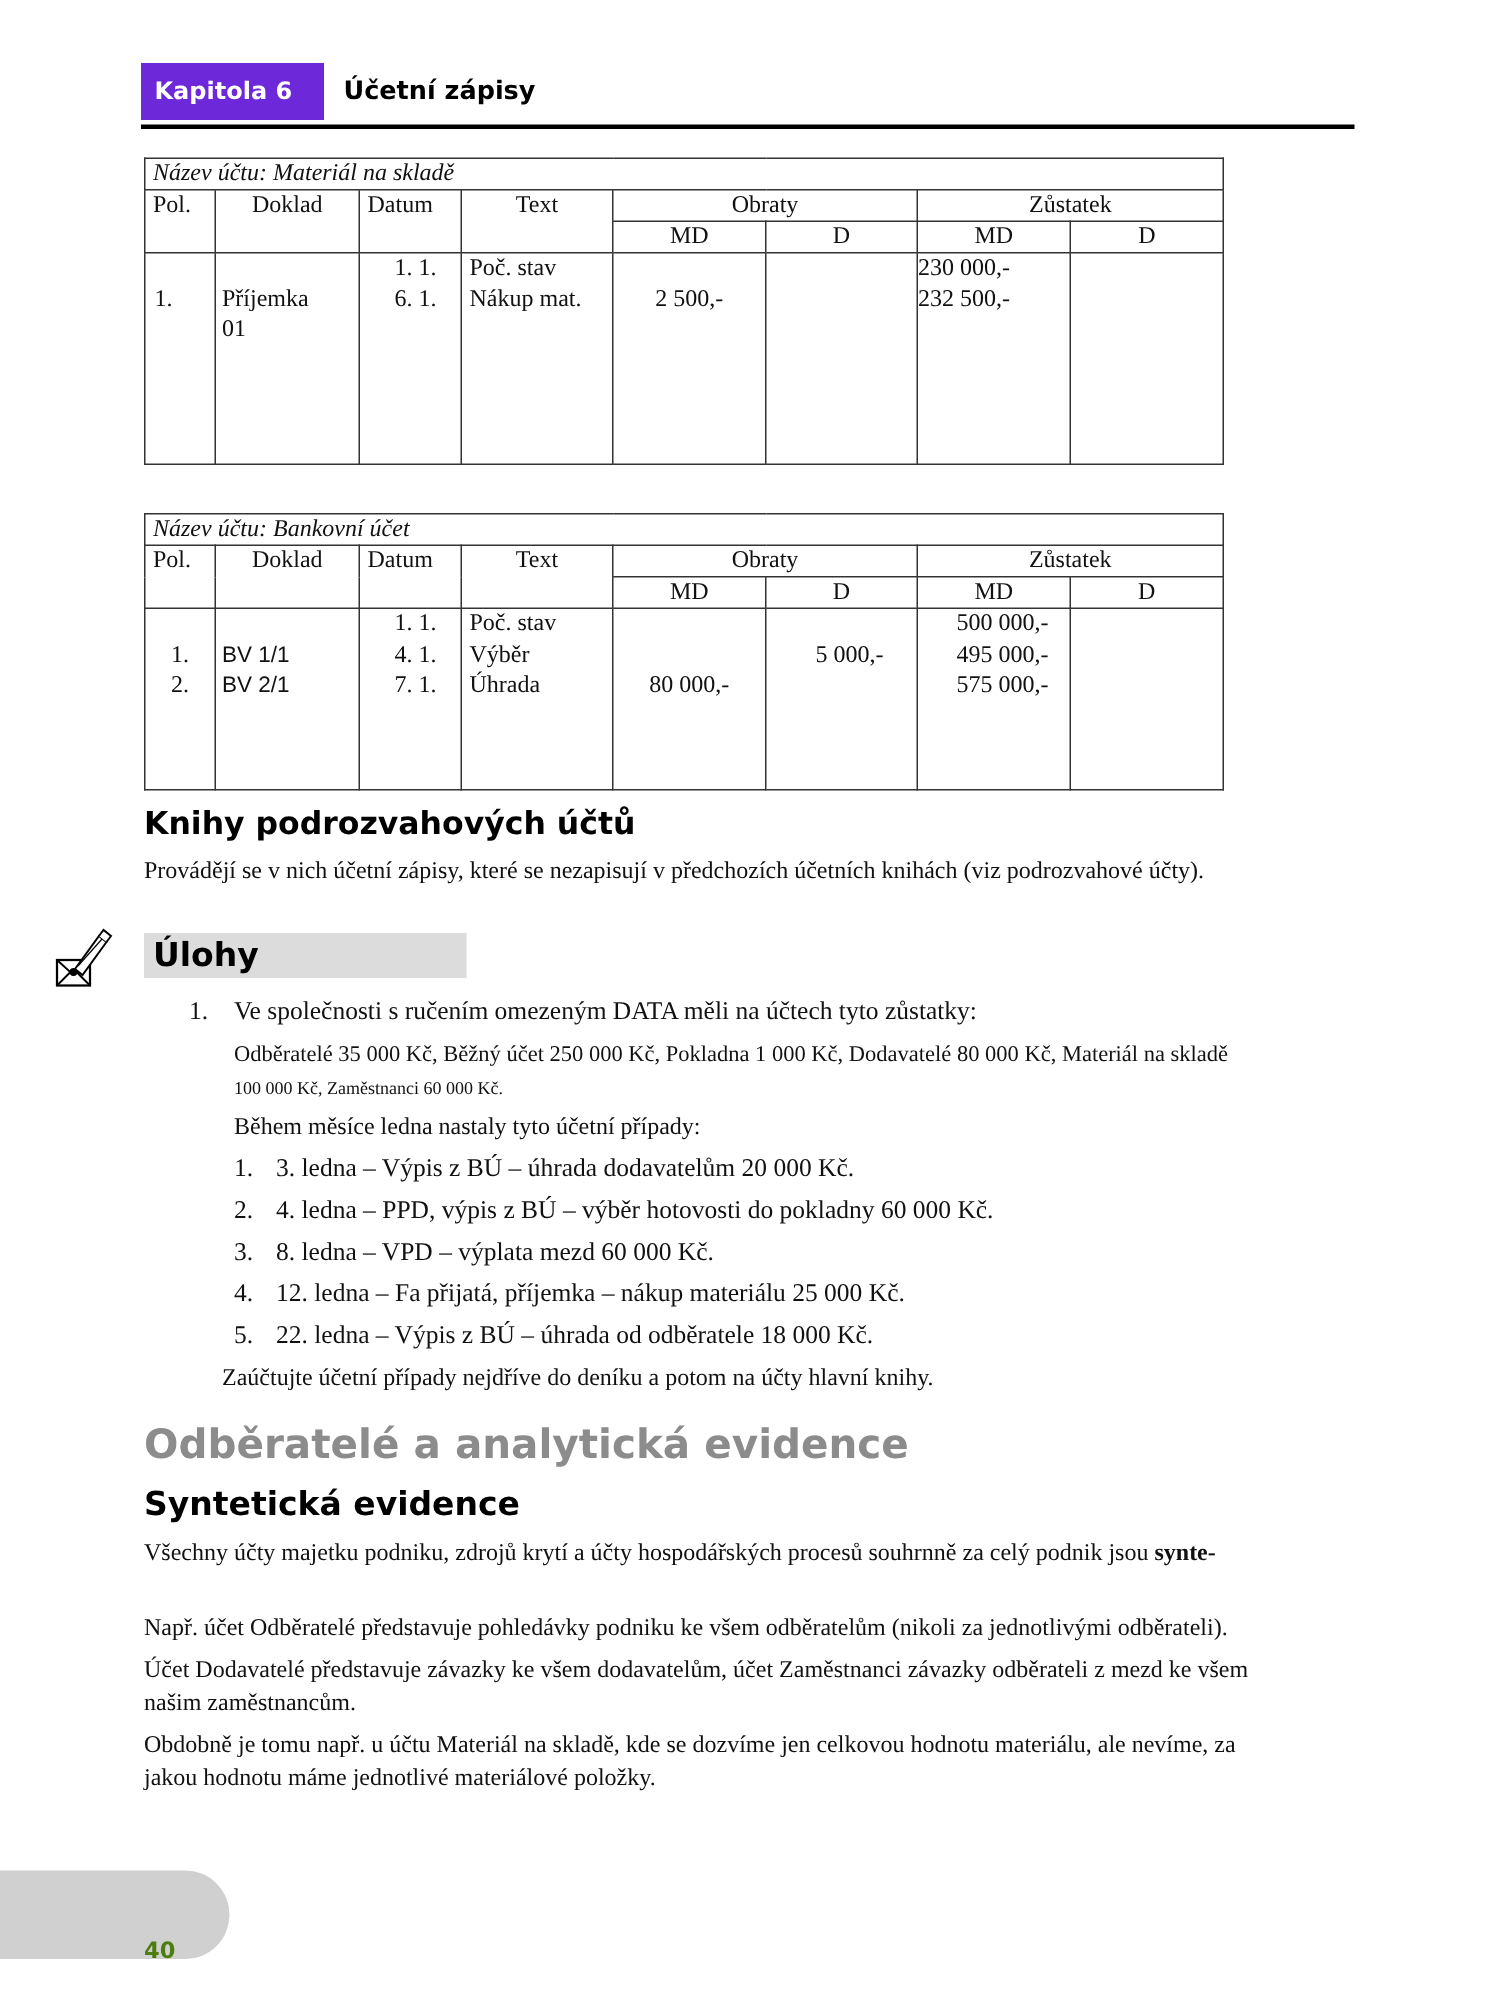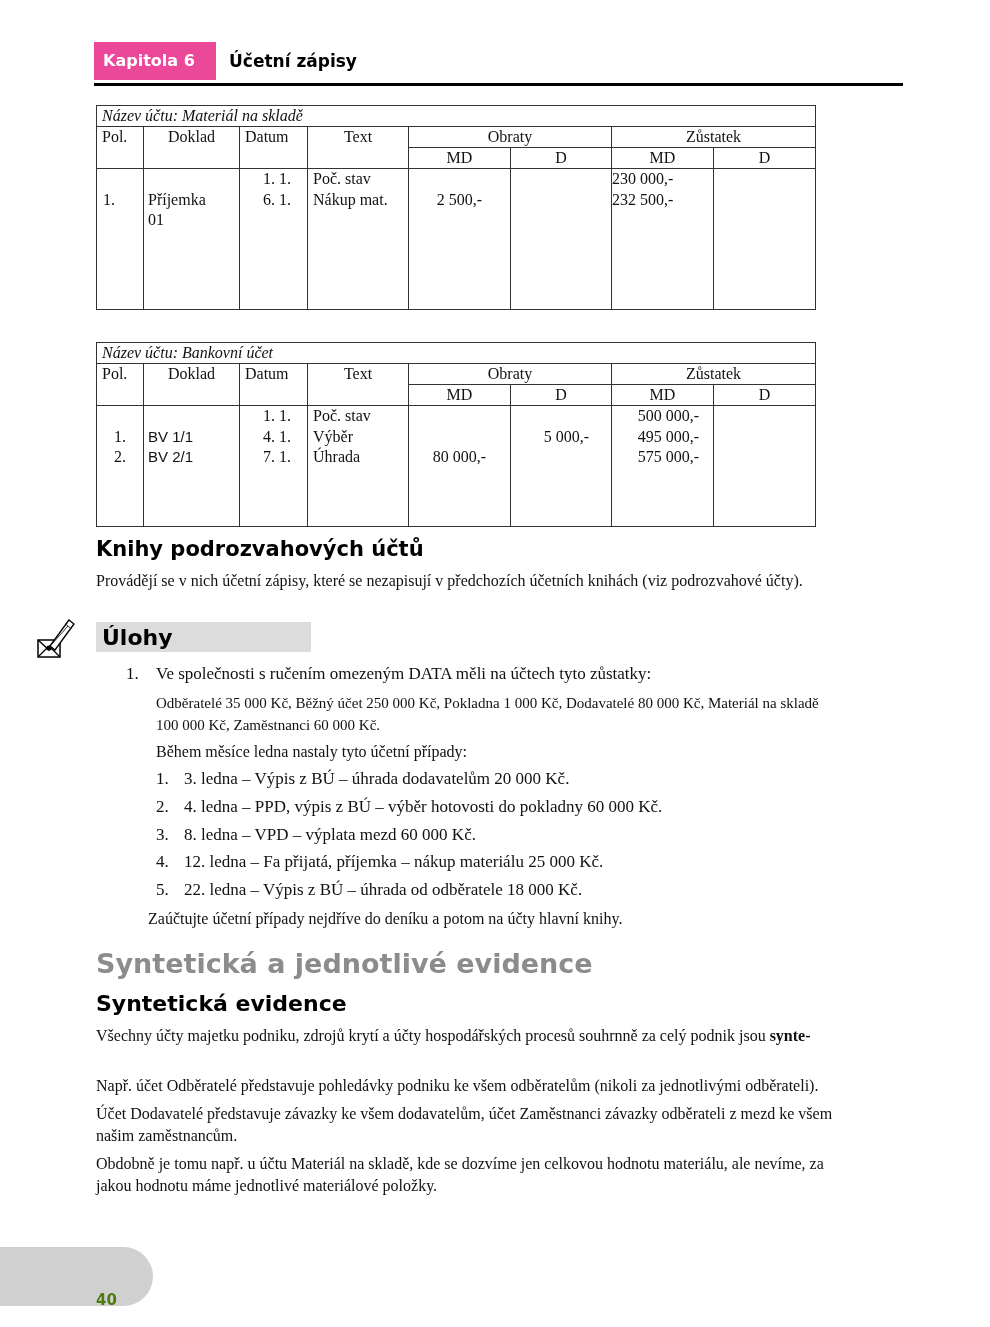--- a/index.html
+++ b/index.html
@@ -1,19 +1,19 @@
 <!DOCTYPE html>
 <html><head>
 <meta charset="utf-8">
 <style>
   html, body { margin:0; padding:0; background:#ffffff; }
   body { width:990px; height:1327px; position:relative; overflow:hidden; color:#111; }
 
   
-  .chap-box { position:absolute; left:94px; top:42px; width:122px; height:38px; background:#ec4899; color:#fff;
+  .chap-box { position:absolute; left:94px; top:42px; width:122px; height:38px; background:#6d28d9; color:#fff;
     font-family:"DejaVu Sans", sans-serif; font-weight:bold; font-size:16px; line-height:38px; padding-left:9px; box-sizing:border-box; }
   .chap-title { position:absolute; left:229px; top:42px; height:38px; line-height:38px;
     font-family:"DejaVu Sans", sans-serif; font-weight:bold; font-size:17px; color:#000; }
   .header-rule { position:absolute; left:94px; top:83px; width:809px; height:3px; background:#000; }
 
   
   table.ledger { position:absolute; left:96px; border-collapse:collapse; font-family:"Liberation Serif", serif;
     font-size:16px; color:#111; table-layout:fixed; width:719px; }
   table.ledger td { border:1px solid #333; padding:0; vertical-align:top; }
   table.ledger .title-cell { padding-left:5px; height:20px; line-height:20px;font-style:italic; }
@@ -184,21 +184,21 @@
   <path d="M14 28 L30 6 L35 10 L19 32 Z" fill="#fff" stroke="#000" stroke-width="1.3"></path>
   <path d="M30 6 L33 2 L38 6 L35 10" fill="#fff" stroke="#000" stroke-width="1.3"></path>
   <path d="M16 26 L32 8" stroke="#000" stroke-width="0.8"></path>
 </svg>
 <div class="ulohy-bar"></div>
 <div class="ulohy-text">Úlohy</div>
 
 <div class="num" style="left:126px;top:664px">1.</div>
 <div class="p" style="left:156px;top:663px;font-size:17px">Ve společnosti s ručením omezeným DATA měli na účtech tyto zůstatky:</div>
 <div class="p" style="left:156px;top:692px;font-size:15px">Odběratelé 35 000 Kč, Běžný účet 250 000 Kč, Pokladna 1 000 Kč, Dodavatelé 80 000 Kč, Materiál na skladě</div>
-<div class="p" style="left:156px;top:714px;font-size:15px">100 000 Kč, Zaměstnanci 60 000 Kč.</div>
+<div class="p" style="left:156px;top:714px;font-size:12px">100 000 Kč, Zaměstnanci 60 000 Kč.</div>
 <div class="p" style="left:156px;top:741px;font-size:16px">Během měsíce ledna nastaly tyto účetní případy:</div>
 
 <div>
   <div>
     <div class="num" style="left:156px;top:769px">1.</div>
     <div class="num" style="left:184px;top:769px">3. ledna – Výpis z BÚ – úhrada dodavatelům 20 000 Kč.</div>
   </div>
   <div>
     <div class="num" style="left:156px;top:797px">2.</div>
     <div class="num" style="left:184px;top:797px">4. ledna – PPD, výpis z BÚ – výběr hotovosti do pokladny 60 000 Kč.</div>
@@ -211,21 +211,21 @@
     <div class="num" style="left:156px;top:852px">4.</div>
     <div class="num" style="left:184px;top:852px">12. ledna – Fa přijatá, příjemka – nákup materiálu 25 000 Kč.</div>
   </div>
   <div>
     <div class="num" style="left:156px;top:880px">5.</div>
     <div class="num" style="left:184px;top:880px">22. ledna – Výpis z BÚ – úhrada od odběratele 18 000 Kč.</div>
   </div>
 </div>
 <div class="p" style="left:148px;top:908px">Zaúčtujte účetní případy nejdříve do deníku a potom na účty hlavní knihy.</div>
 
-<div class="big-title">Syntetická a jednotlivé evidence</div>
+<div class="big-title">Odběratelé a analytická evidence</div>
 <div class="h2" style="top:991px;font-size:22px">Syntetická evidence</div>
 
 <div class="p" style="left:96px;top:1025px;width:815px">
   <div style="white-space:nowrap"><span>Všechny účty majetku podniku, zdrojů krytí a účty hospodářských procesů souhrnně za celý podnik jsou </span><b>synte-</b></div>
 </div>
 <div class="p" style="left:96px;top:1075px">Např. účet Odběratelé představuje pohledávky podniku ke všem odběratelům (nikoli za jednotlivými odběrateli).</div>
 <div class="p" style="left:96px;top:1103px">Účet Dodavatelé představuje závazky ke všem dodavatelům, účet Zaměstnanci závazky odběrateli z mezd ke všem</div>
 <div class="p" style="left:96px;top:1125px">našim zaměstnancům.</div>
 <div class="p" style="left:96px;top:1153px">Obdobně je tomu např. u účtu Materiál na skladě, kde se dozvíme jen celkovou hodnotu materiálu, ale nevíme, za</div>
 <div class="p" style="left:96px;top:1175px">jakou hodnotu máme jednotlivé materiálové položky.</div>

